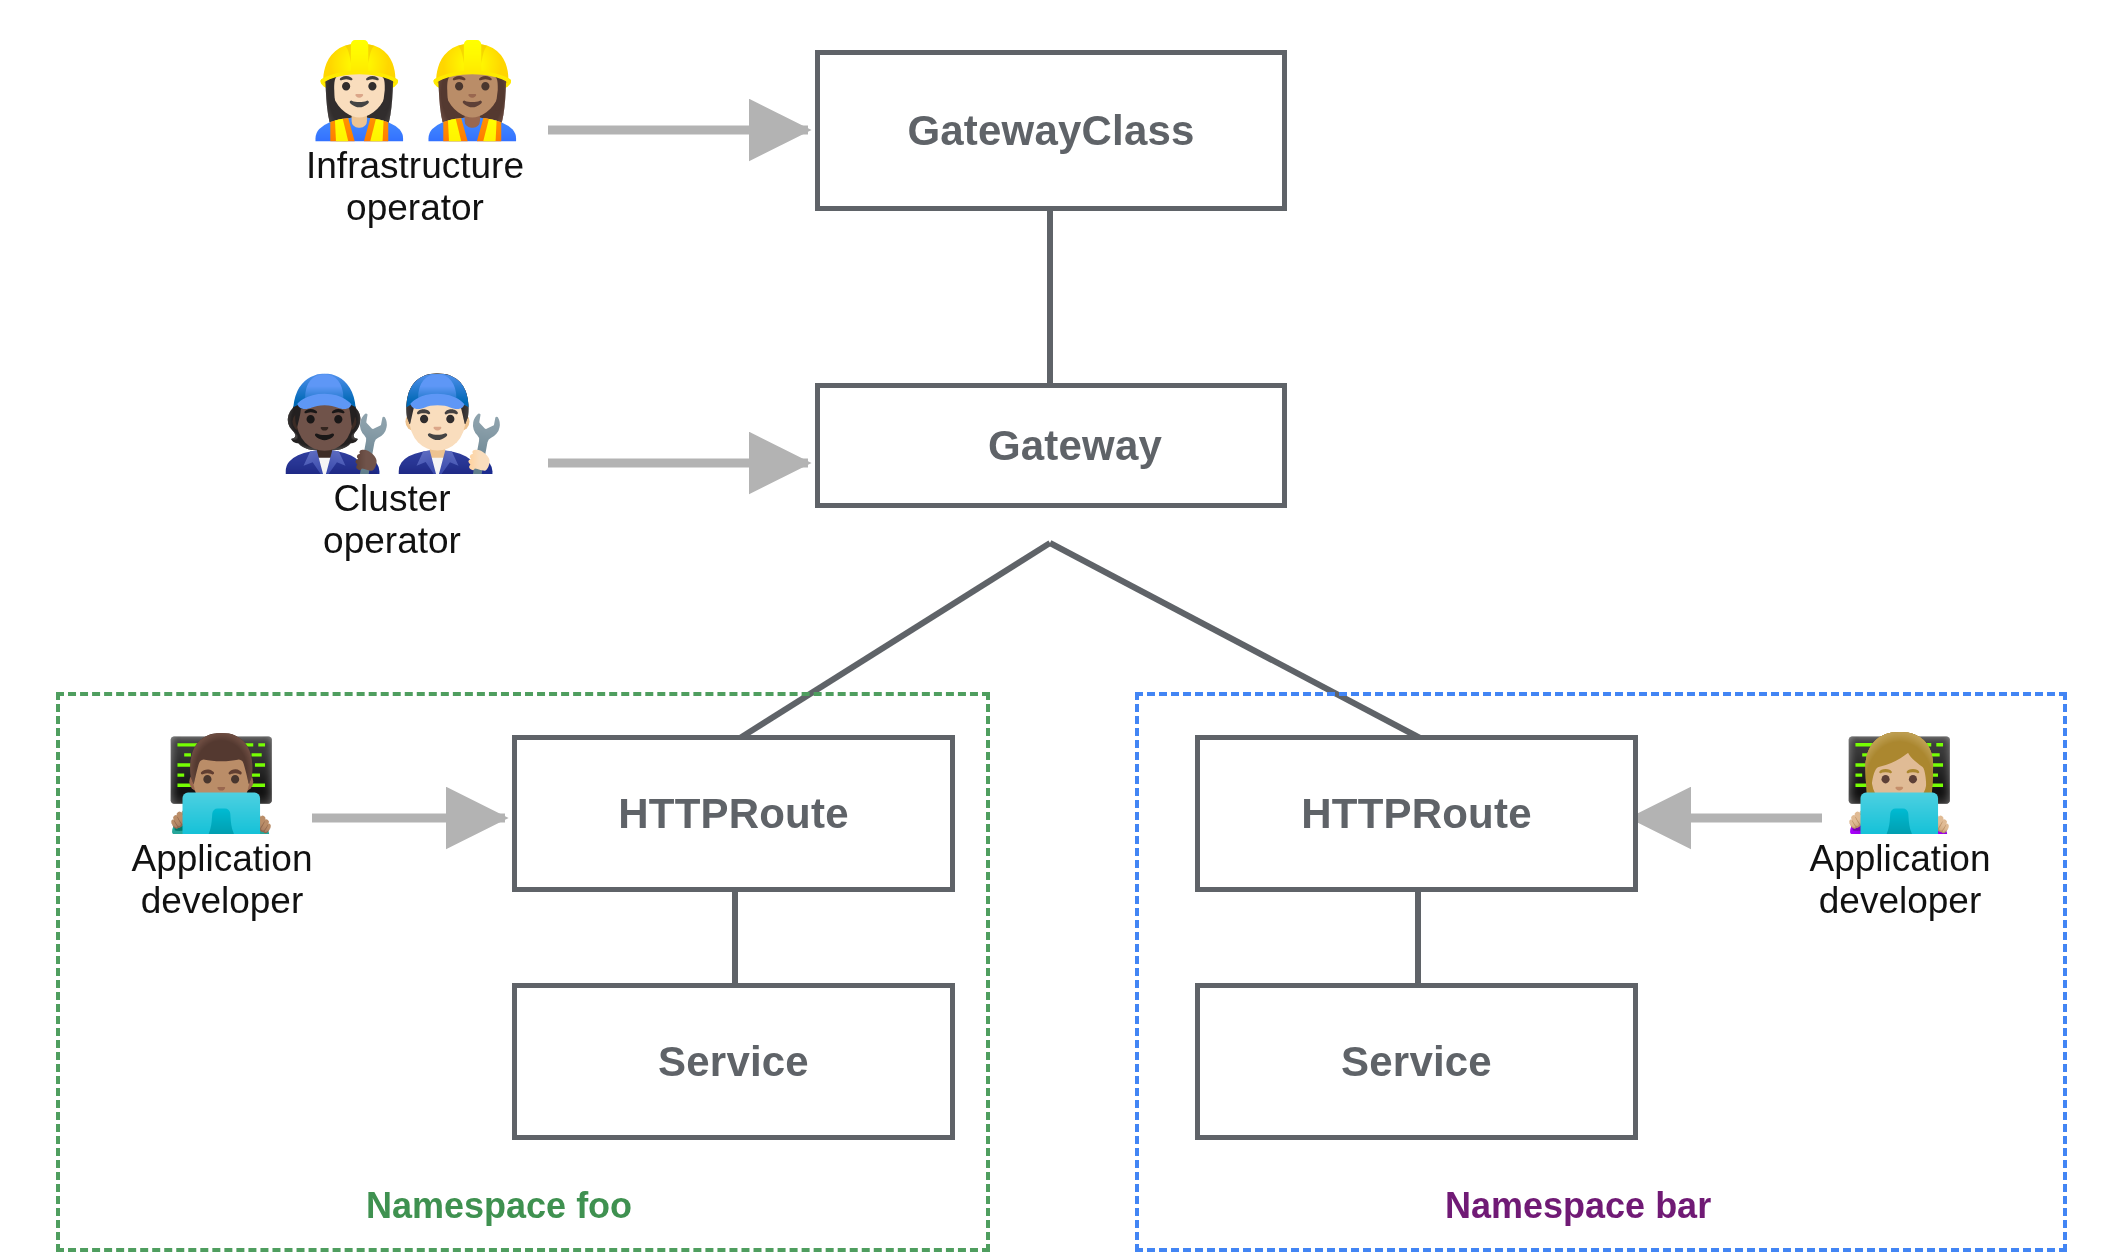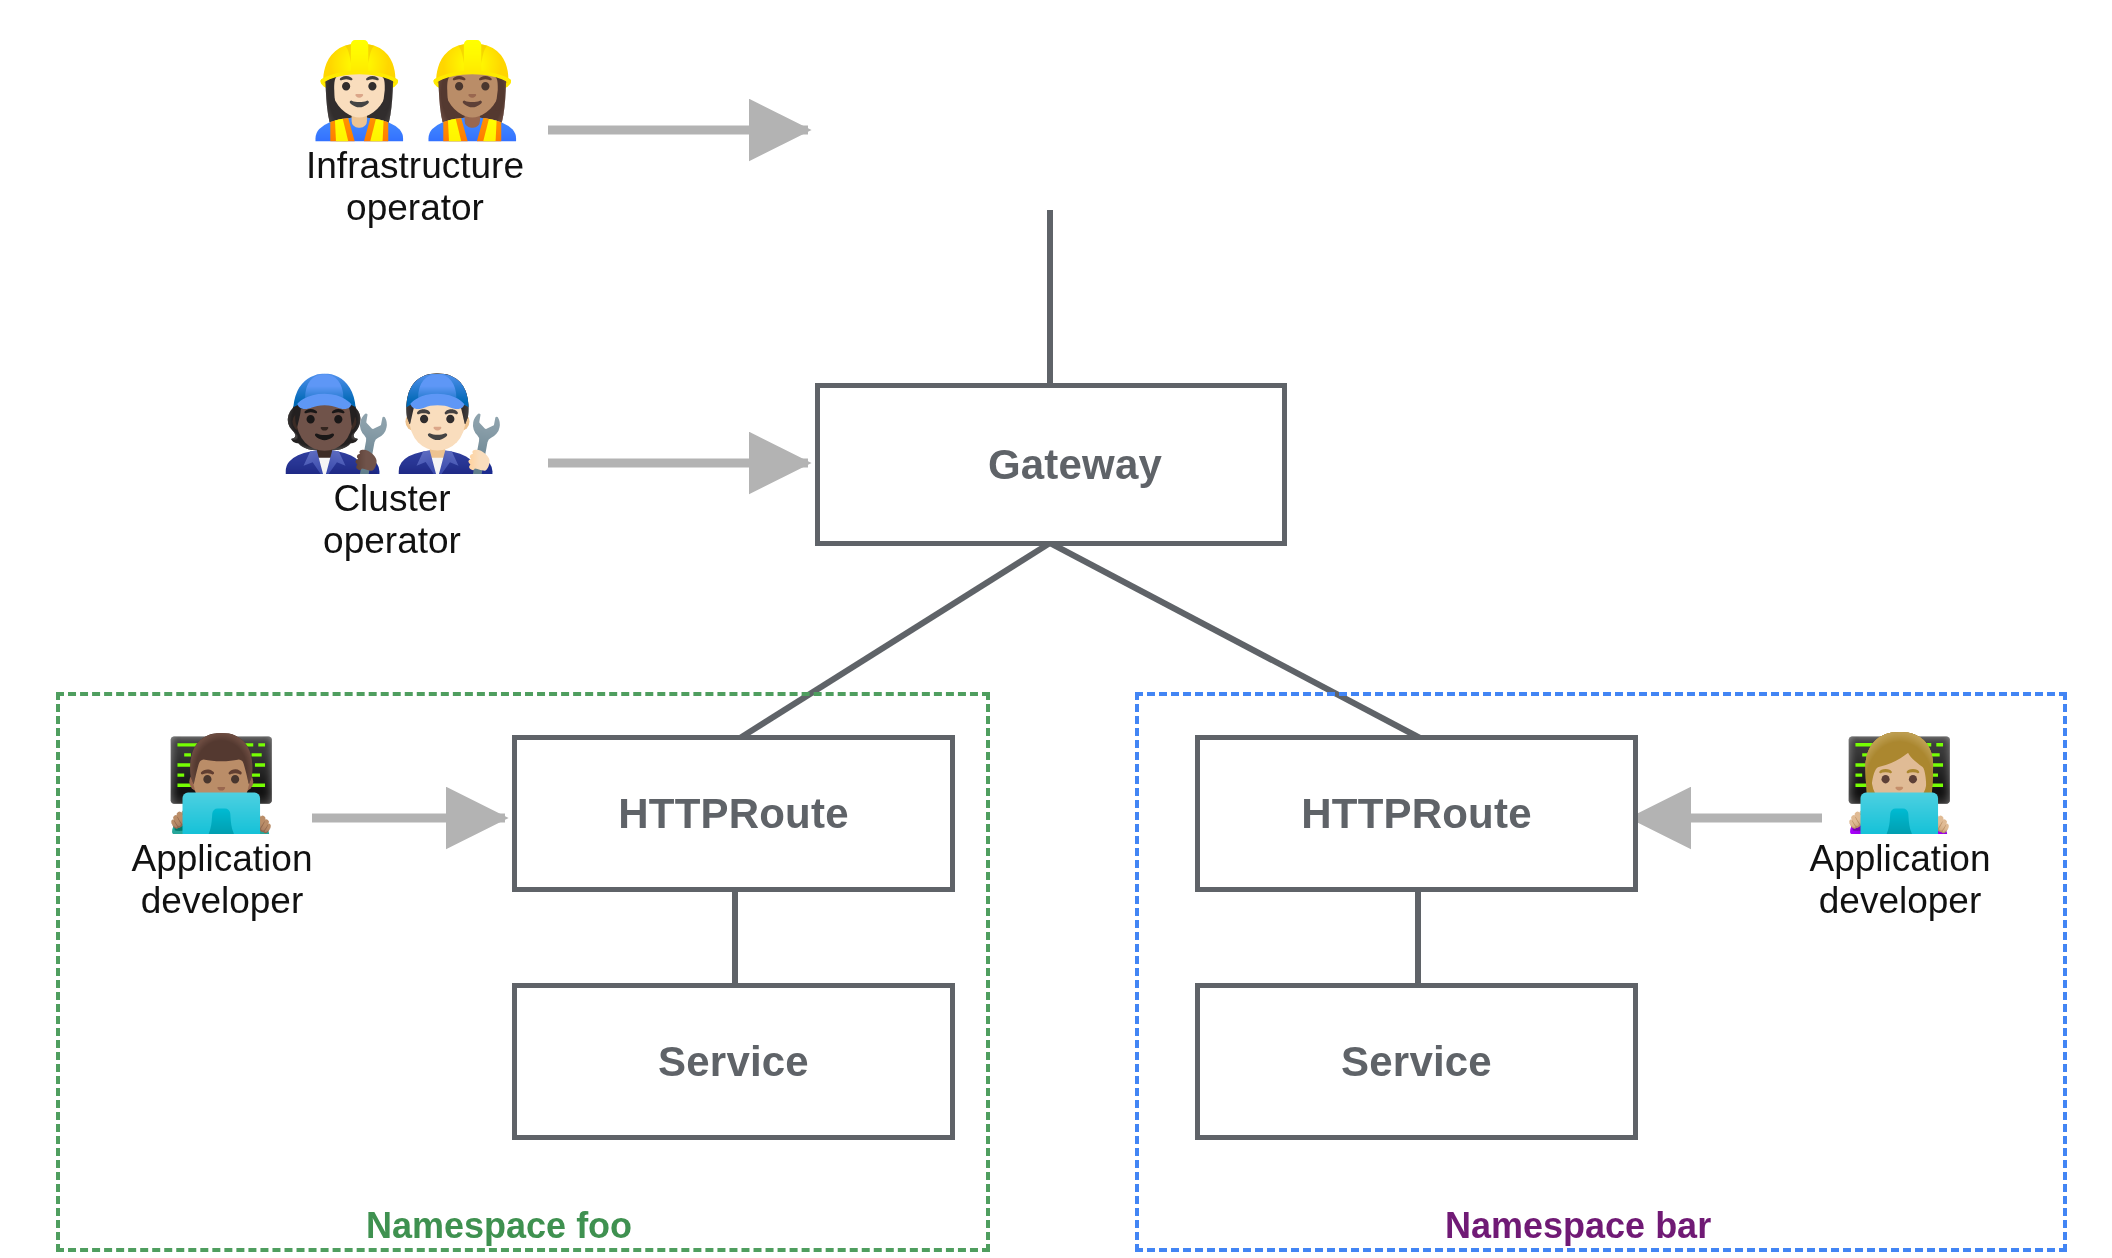--- a/index.html
+++ b/index.html
@@ -50,21 +50,20 @@
     border: 4px dashed #4f9e5f;
   }
   .ns-bar {
     border: 4px dashed #4285f4;
   }
   .ns-label {
     position: absolute;
     font-size: 36px;
     font-weight: bold;
     white-space: nowrap;
-    margin-top: 20px;
   }
   .ns-label-foo { color: #3f9150; }
   .ns-label-bar { color: #701a75; }
   .persona {
     position: absolute;
     display: flex;
     flex-direction: column;
     align-items: center;
     width: 340px;
   }
@@ -118,22 +117,25 @@
 
     <line x1="1822" y1="818" x2="1632" y2="818" stroke="#b3b3b3" stroke-width="9" marker-end="url(#arrowhead-left)"></line>
   </svg>
 
   <div class="ns-box ns-foo" style="left:56px; top:692px; width:934px; height:560px;"></div>
   <div class="ns-box ns-bar" style="left:1135px; top:692px; width:932px; height:560px;"></div>
 
   <div class="ns-label ns-label-foo" style="left:366px; top:1185px;">Namespace foo</div>
   <div class="ns-label ns-label-bar" style="left:1445px; top:1185px;">Namespace bar</div>
 
+  <div class="node-box" style="left:815px; top:50px; width:472px; height:161px;">
+    <span class="node-label">GatewayClass</span>
+  </div>
 
-  <div class="node-box" style="left:815px; top:383px; width:472px; height:163px;padding-left:48px;">
+  <div class="node-box" style="left:815px; top:383px; width:472px; height:125px;padding-left:48px;">
     <span class="node-label">Gateway</span>
   </div>
 
   <div class="node-box" style="left:512px; top:735px; width:443px; height:157px;">
     <span class="node-label">HTTPRoute</span>
   </div>
 
   <div class="node-box" style="left:512px; top:983px; width:443px; height:157px;">
     <span class="node-label">Service</span>
   </div>

